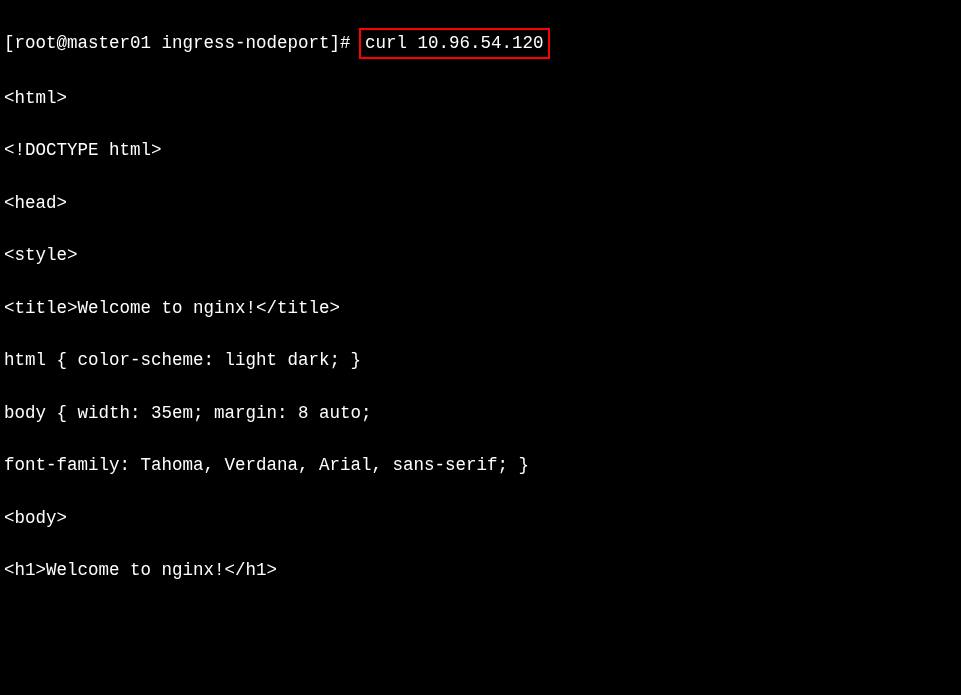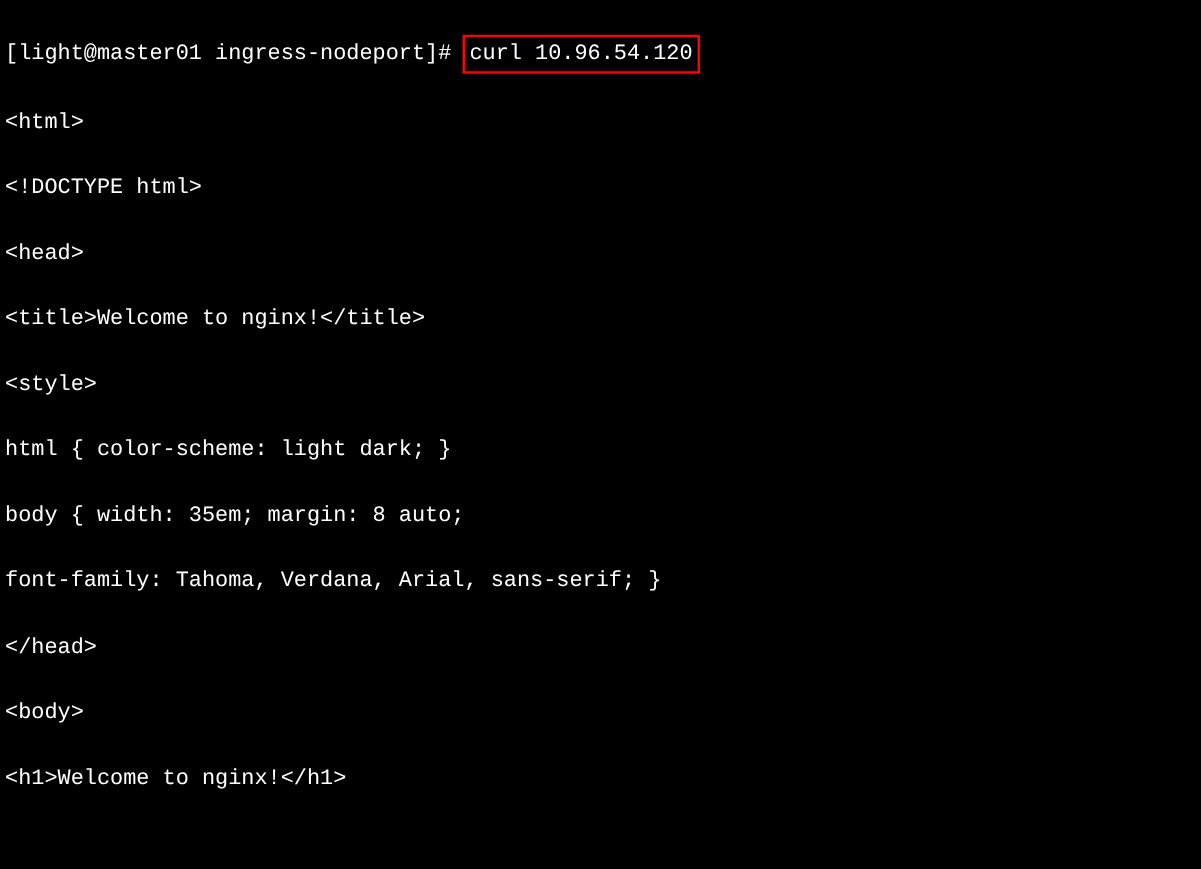--- a/index.html
+++ b/index.html
@@ -25,30 +25,29 @@
     border: 2px solid #ff0000;
     display: inline-block;
     padding: 0 4px;
     margin-left: -2px;
   }
 </style>
 </head>
 <body>
 
 <div class="terminal">
-<span class="line"><span>[light@master01 ingress-nodeport]# </span><span class="box-red">curl 10.96.54.120</span></span>
+<span class="line"><span>[root@master01 ingress-nodeport]# </span><span class="box-red">curl 10.96.54.120</span></span>
 <span class="line">&lt;html&gt;</span>
 <span class="line">&lt;!DOCTYPE html&gt;</span>
 <span class="line">&lt;head&gt;</span>
+<span class="line">&lt;style&gt;</span>
 <span class="line">&lt;title&gt;Welcome to nginx!&lt;/title&gt;</span>
-<span class="line">&lt;style&gt;</span>
 <span class="line">html { color-scheme: light dark; }</span>
 <span class="line">body { width: 35em; margin: 8 auto;</span>
 <span class="line">font-family: Tahoma, Verdana, Arial, sans-serif; }</span>
-<span class="line">&lt;/head&gt;</span>
 <span class="line">&lt;body&gt;</span>
 <span class="line">&lt;h1&gt;Welcome to nginx!&lt;/h1&gt;</span>
 
 
 <span class="line"></span>
 
 
 
 
 <span class="line"></span>

